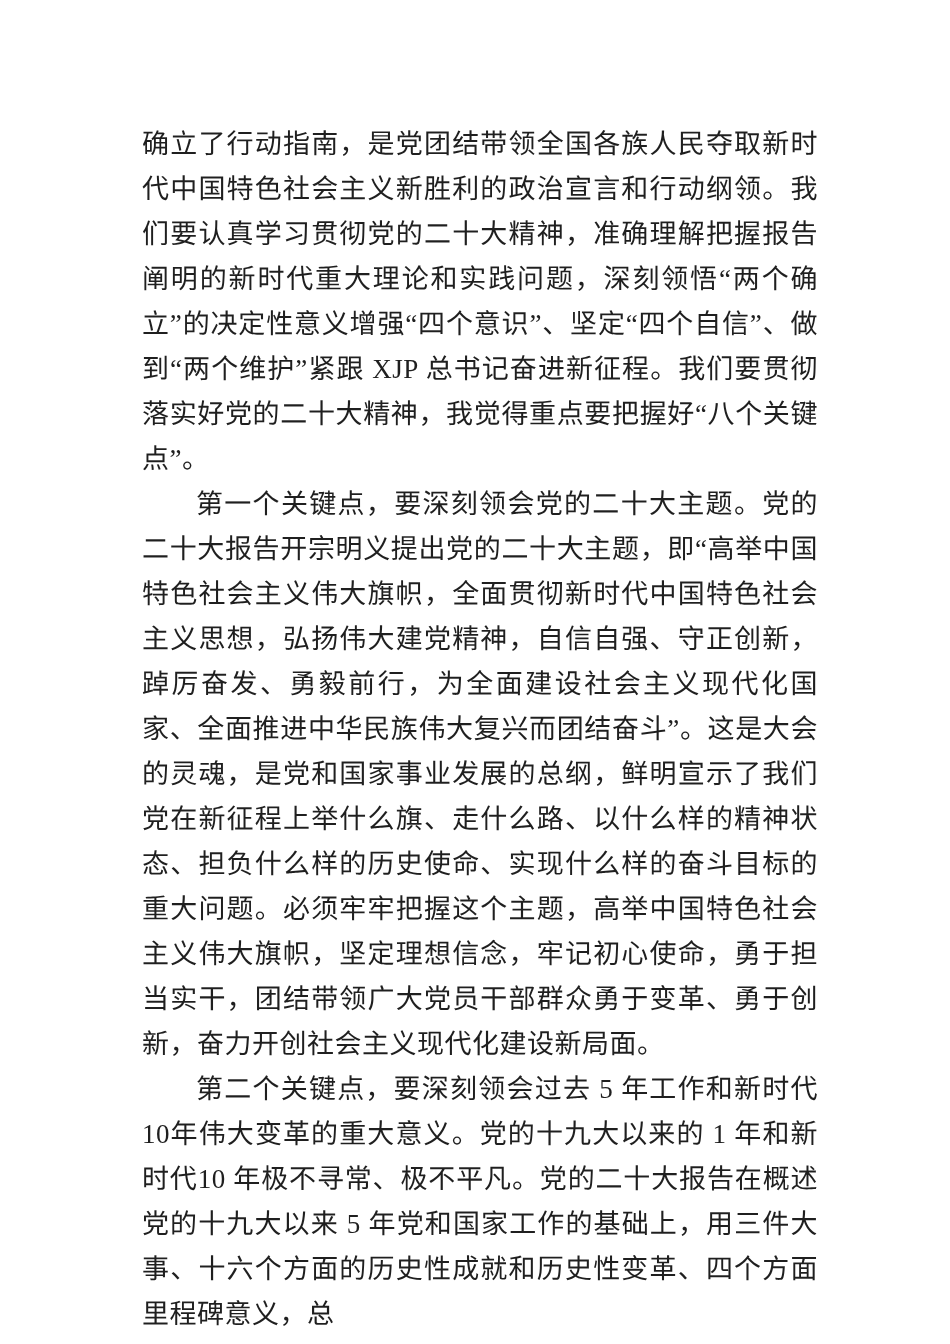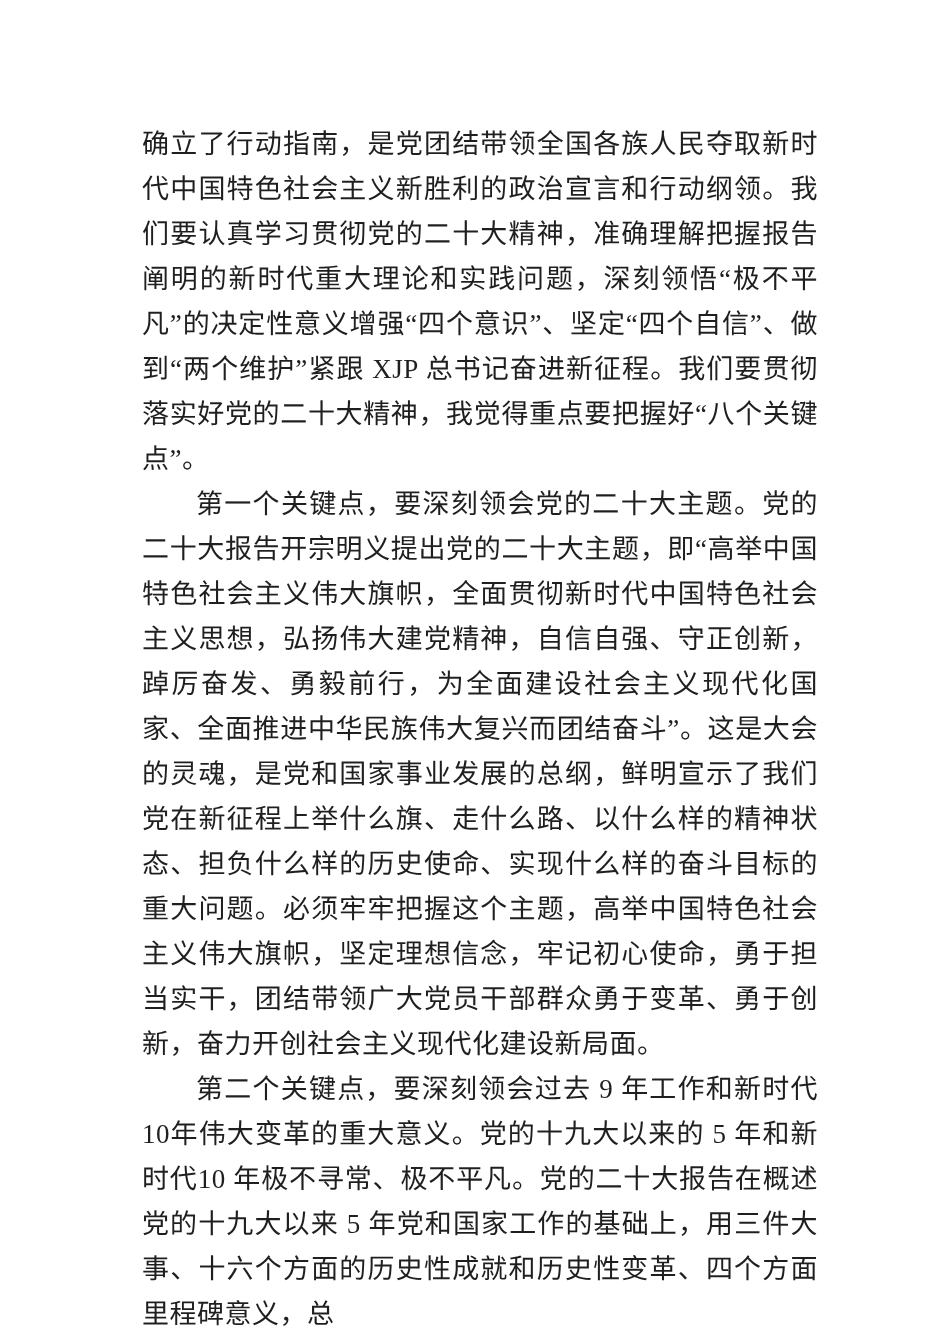--- a/index.html
+++ b/index.html
@@ -34,17 +34,17 @@
   .text-block p.indent {
     text-indent: 2em;
     font-family: Liberation Serif, serif;
   }
 </style>
 </head>
 <body>
 
 <div class="page">
   <div class="text-block">
-    <p>确立了行动指南，是党团结带领全国各族人民夺取新时代中国特色社会主义新胜利的政治宣言和行动纲领。我们要认真学习贯彻党的二十大精神，准确理解把握报告阐明的新时代重大理论和实践问题，深刻领悟“极不平凡”的决定性意义增强“四个意识”、坚定“四个自信”、做到“两个维护”紧跟 XJP 总书记奋进新征程。我们要贯彻落实好党的二十大精神，我觉得重点要把握好“八个关键点”。</p>
+    <p>确立了行动指南，是党团结带领全国各族人民夺取新时代中国特色社会主义新胜利的政治宣言和行动纲领。我们要认真学习贯彻党的二十大精神，准确理解把握报告阐明的新时代重大理论和实践问题，深刻领悟“两个确立”的决定性意义增强“四个意识”、坚定“四个自信”、做到“两个维护”紧跟 XJP 总书记奋进新征程。我们要贯彻落实好党的二十大精神，我觉得重点要把握好“八个关键点”。</p>
     <p class="indent">第一个关键点，要深刻领会党的二十大主题。党的二十大报告开宗明义提出党的二十大主题，即“高举中国特色社会主义伟大旗帜，全面贯彻新时代中国特色社会主义思想，弘扬伟大建党精神，自信自强、守正创新，踔厉奋发、勇毅前行，为全面建设社会主义现代化国家、全面推进中华民族伟大复兴而团结奋斗”。这是大会的灵魂，是党和国家事业发展的总纲，鲜明宣示了我们党在新征程上举什么旗、走什么路、以什么样的精神状态、担负什么样的历史使命、实现什么样的奋斗目标的重大问题。必须牢牢把握这个主题，高举中国特色社会主义伟大旗帜，坚定理想信念，牢记初心使命，勇于担当实干，团结带领广大党员干部群众勇于变革、勇于创新，奋力开创社会主义现代化建设新局面。</p>
-    <p class="indent">第二个关键点，要深刻领会过去 9 年工作和新时代 10年伟大变革的重大意义。党的十九大以来的 5 年和新时代10 年极不寻常、极不平凡。党的二十大报告在概述党的十九大以来 5 年党和国家工作的基础上，用三件大事、十六个方面的历史性成就和历史性变革、四个方面里程碑意义，总</p>
+    <p class="indent">第二个关键点，要深刻领会过去 5 年工作和新时代 10年伟大变革的重大意义。党的十九大以来的 1 年和新时代10 年极不寻常、极不平凡。党的二十大报告在概述党的十九大以来 5 年党和国家工作的基础上，用三件大事、十六个方面的历史性成就和历史性变革、四个方面里程碑意义，总</p>
   </div>
 </div>
 
 </body></html>

